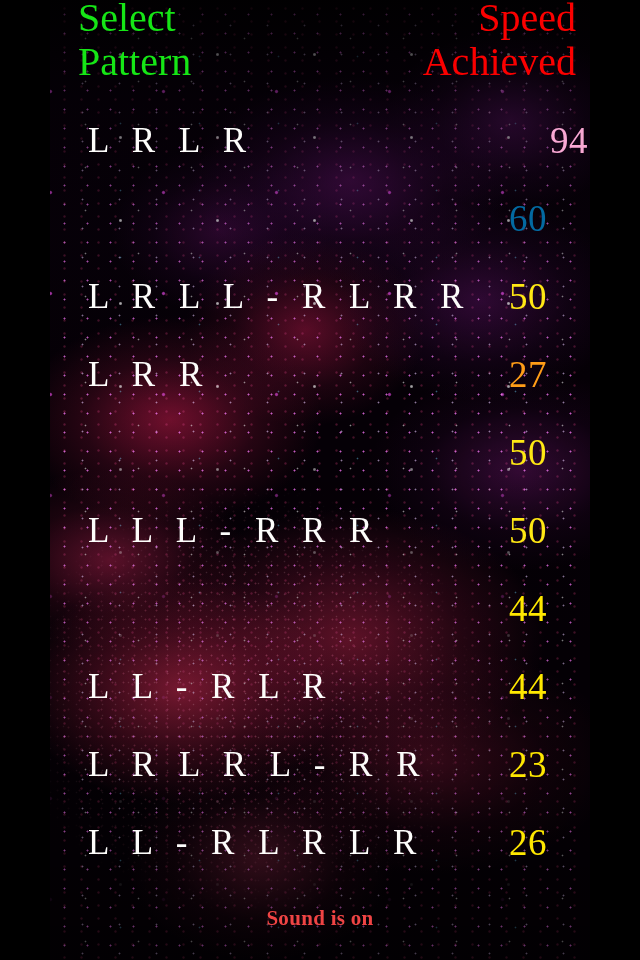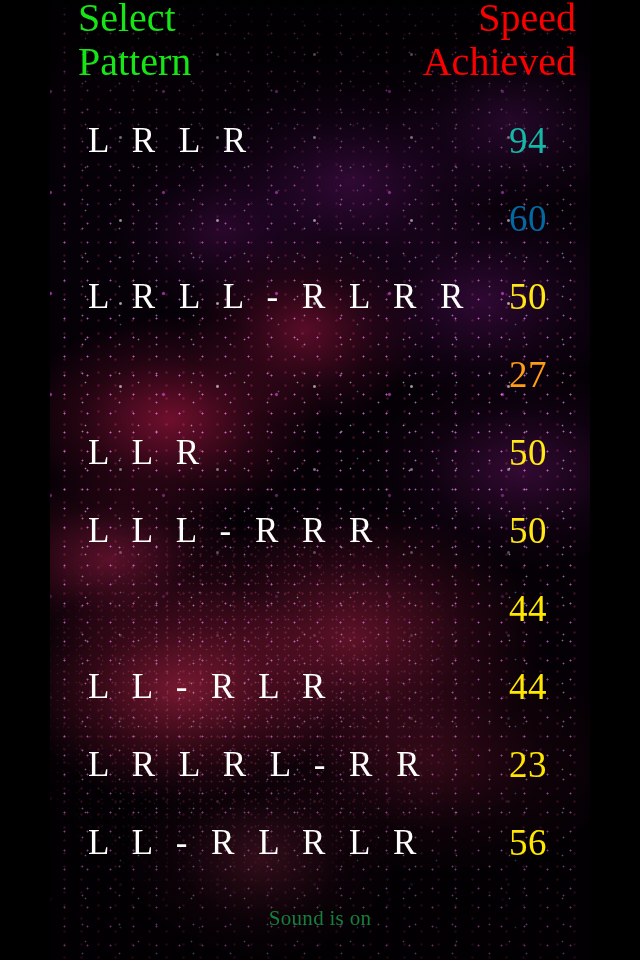--- a/index.html
+++ b/index.html
@@ -250,55 +250,55 @@
     <div id="header">
       <div id="col-head-pattern" style="color: rgb(22, 230, 22);">Select
 Pattern</div>
       <div id="col-head-speed" style="color: rgb(251, 0, 0);">Speed
 Achieved</div>
     </div>
 
     <div id="rows">
         <div class="row">
           <div class="pattern">L R L R</div>
-          <div class="score" style="color: #14b8a6;">94</div>
+          <div class="score" style="color: #f9a8d4; text-align: right;">94</div>
         </div>
         <div class="row">
           <div class="score" style="color: #0369a1;">60</div>
         </div>
         <div class="row">
           <div class="pattern">L R L L - R L R R</div>
           <div class="score" style="color: rgb(255, 232, 20);">50</div>
         </div>
         <div class="row">
+          <div class="pattern">L R R</div>
           <div class="score" style="color: rgb(255, 157, 23);">27</div>
         </div>
         <div class="row">
-          <div class="pattern">L L R</div>
           <div class="score" style="color: rgb(255, 232, 20);">50</div>
         </div>
         <div class="row">
           <div class="pattern">L L L - R R R</div>
           <div class="score" style="color: rgb(255, 232, 20);">50</div>
         </div>
         <div class="row">
           <div class="score" style="color: rgb(255, 232, 0);">44</div>
         </div>
         <div class="row">
           <div class="pattern">L L - R L R</div>
           <div class="score" style="color: rgb(255, 232, 0);">44</div>
         </div>
         <div class="row">
           <div class="pattern">L R L R L - R R</div>
           <div class="score" style="color: rgb(255, 232, 0);">23</div>
         </div>
         <div class="row">
           <div class="pattern">L L - R L R L R</div>
-          <div class="score" style="color: rgb(255, 232, 0);">56</div>
+          <div class="score" style="color: rgb(255, 232, 0);">26</div>
         </div>
       </div>
 
     <div id="footer">
-      <div id="sound-status" style="color: #15803d;">Sound is on</div>
+      <div id="sound-status" style="color: #ef4444; font-weight: bold;">Sound is on</div>
     </div>
 
   </div>
 </div>
 
 </body></html>

